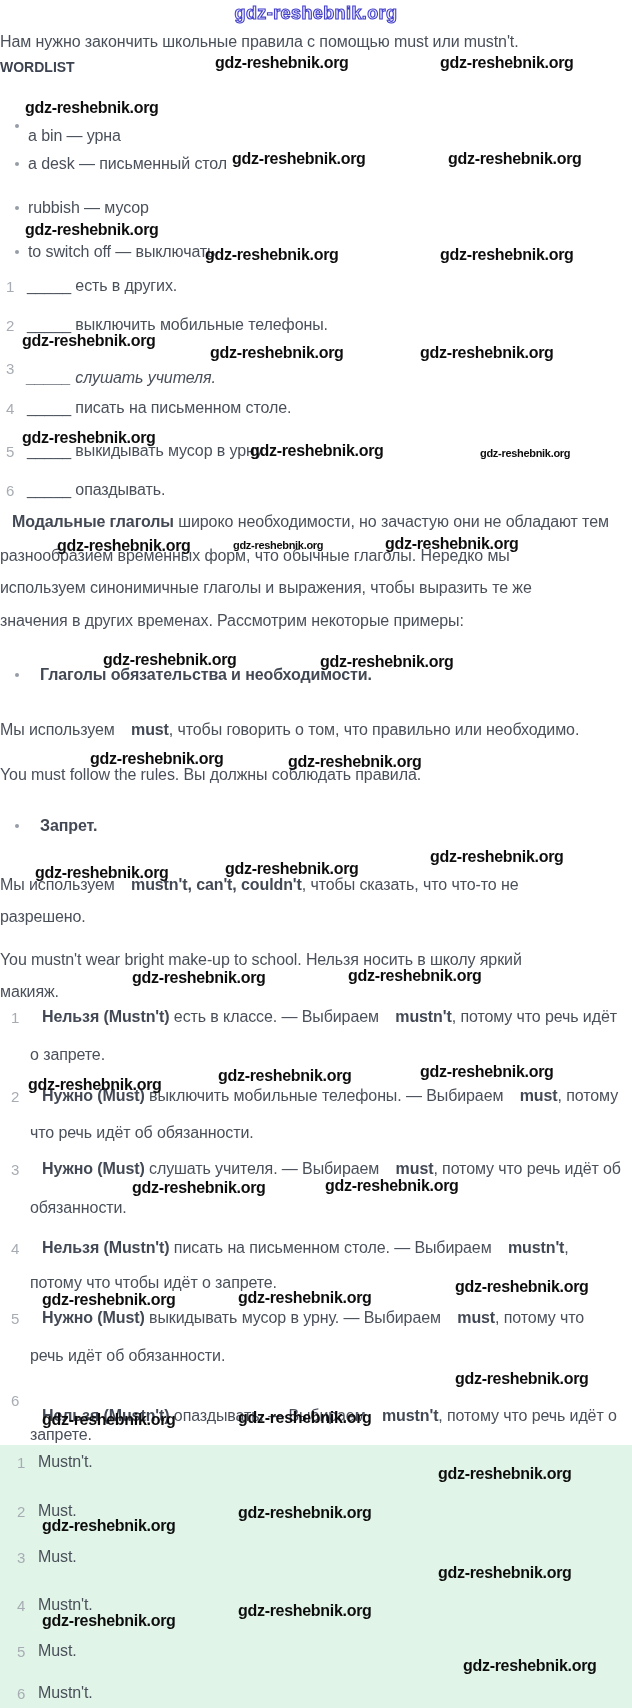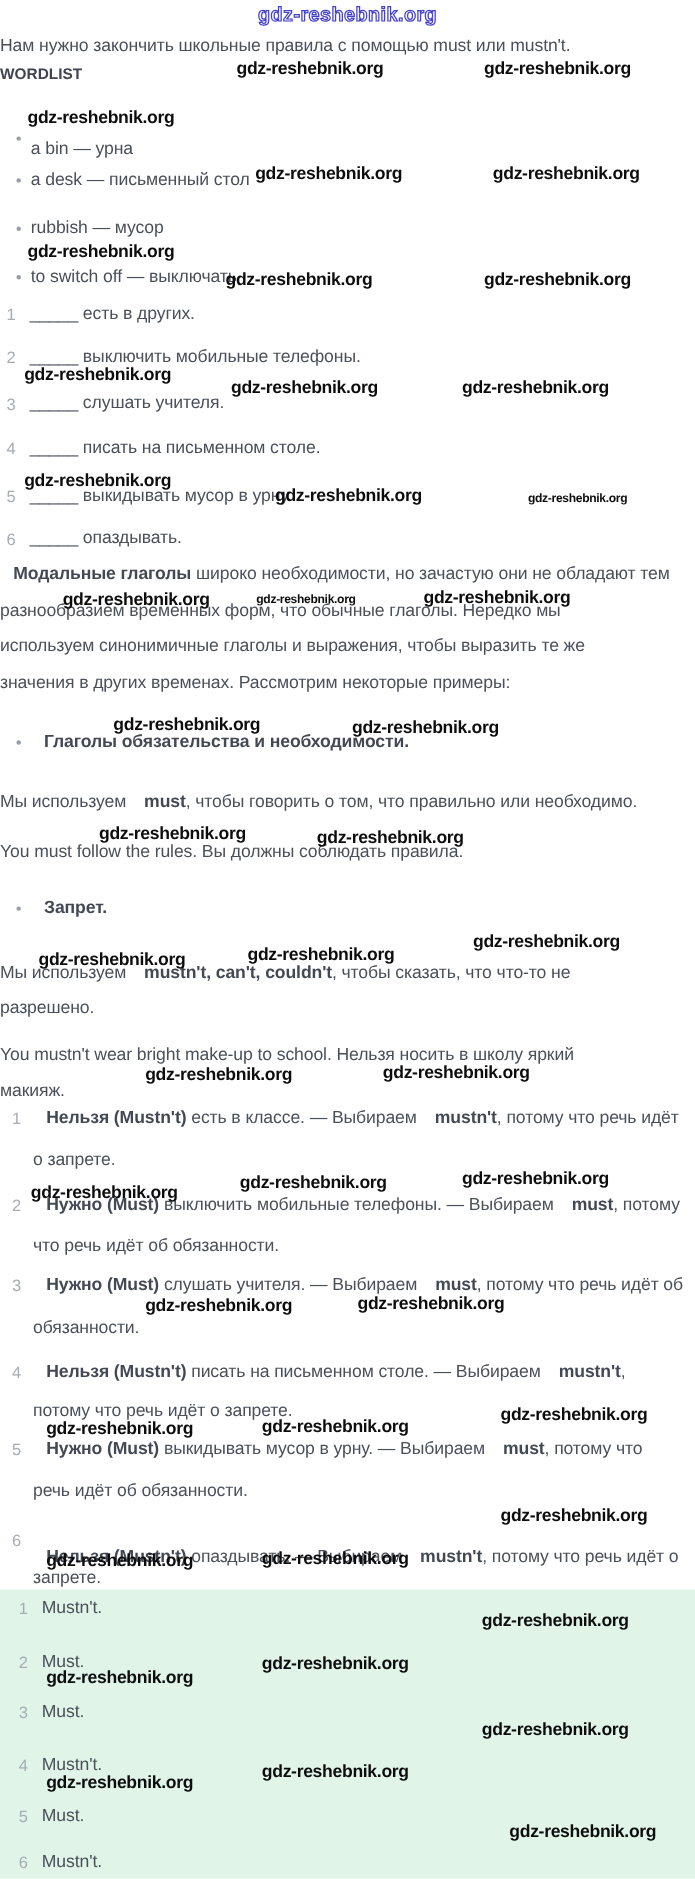--- a/index.html
+++ b/index.html
@@ -64,41 +64,41 @@
     <div class="abs body-text" style="left: 28px; top: 199px;">rubbish — мусор</div>
     <span class="bullet-dot" style="left: 15px; top: 250px;"></span>
     <div class="abs body-text" style="left: 28px; top: 243px;">to switch off — выключать</div>
   </div>
 <div id="task-list">
     <div class="abs num" style="left: 6px; top: 278px;">1</div>
     <div class="abs body-text" style="left: 27px; top: 277px;">_____ есть в других.</div>
     <div class="abs num" style="left: 6px; top: 317px;">2</div>
     <div class="abs body-text" style="left: 27px; top: 316px;">_____ выключить мобильные телефоны.</div>
     <div class="abs num" style="left: 6px; top: 360px;">3</div>
-    <div class="abs body-text" style="left: 27px; top: 358px;">_____ слушать учителя.</div>
+    <div class="abs body-text" style="left: 27px; top: 369px; font-style: italic;">_____ слушать учителя.</div>
     <div class="abs num" style="left: 6px; top: 400px;">4</div>
     <div class="abs body-text" style="left: 27px; top: 399px;">_____ писать на письменном столе.</div>
     <div class="abs num" style="left: 6px; top: 443px;">5</div>
     <div class="abs body-text" style="left: 27px; top: 442px;">_____ выкидывать мусор в урну.</div>
     <div class="abs num" style="left: 6px; top: 482px;">6</div>
     <div class="abs body-text" style="left: 27px; top: 481px;">_____ опаздывать.</div>
   </div>
 <div id="explanation-list">
     <div class="abs num" style="left: 11px; top: 1009px;">1</div>
     <div class="abs body-text" style="left: 30px; top: 1008px;"><b>Нельзя (Mustn't)</b><span> есть в классе. — Выбираем </span><b>mustn't</b><span>, потому что речь идёт</span></div>
     <div class="abs body-text" style="left: 30px; top: 1046px;"><span>о запрете.</span></div>
     <div class="abs num" style="left: 11px; top: 1088px;">2</div>
     <div class="abs body-text" style="left: 30px; top: 1087px;"><b>Нужно (Must)</b><span> выключить мобильные телефоны. — Выбираем </span><b>must</b><span>, потому</span></div>
     <div class="abs body-text" style="left: 30px; top: 1124px;"><span>что речь идёт об обязанности.</span></div>
     <div class="abs num" style="left: 11px; top: 1161px;">3</div>
     <div class="abs body-text" style="left: 30px; top: 1160px;"><b>Нужно (Must)</b><span> слушать учителя. — Выбираем </span><b>must</b><span>, потому что речь идёт об</span></div>
     <div class="abs body-text" style="left: 30px; top: 1199px;"><span>обязанности.</span></div>
     <div class="abs num" style="left: 11px; top: 1240px;">4</div>
     <div class="abs body-text" style="left: 30px; top: 1239px;"><b>Нельзя (Mustn't)</b><span> писать на письменном столе. — Выбираем </span><b>mustn't</b><span>,</span></div>
-    <div class="abs body-text" style="left: 30px; top: 1274px;"><span>потому что речь идёт о запрете.</span></div>
+    <div class="abs body-text" style="left: 30px; top: 1274px;"><span>потому что чтобы идёт о запрете.</span></div>
     <div class="abs num" style="left: 11px; top: 1310px;">5</div>
     <div class="abs body-text" style="left: 30px; top: 1309px;"><b>Нужно (Must)</b><span> выкидывать мусор в урну. — Выбираем </span><b>must</b><span>, потому что</span></div>
     <div class="abs body-text" style="left: 30px; top: 1347px;"><span>речь идёт об обязанности.</span></div>
     <div class="abs num" style="left: 11px; top: 1392px;">6</div>
     <div class="abs body-text" style="left: 30px; top: 1391px; margin-top: 16px;"><b>Нельзя (Mustn't)</b><span> опаздывать. — Выбираем </span><b>mustn't</b><span>, потому что речь идёт о</span></div>
     <div class="abs body-text" style="left: 30px; top: 1426px;"><span>запрете.</span></div>
   </div>
 <div id="answer-list">
     <div class="abs num" style="left: 17px; top: 1454px;">1</div>
     <div class="abs body-text" style="left: 38px; top: 1453px;">Mustn't.</div>

